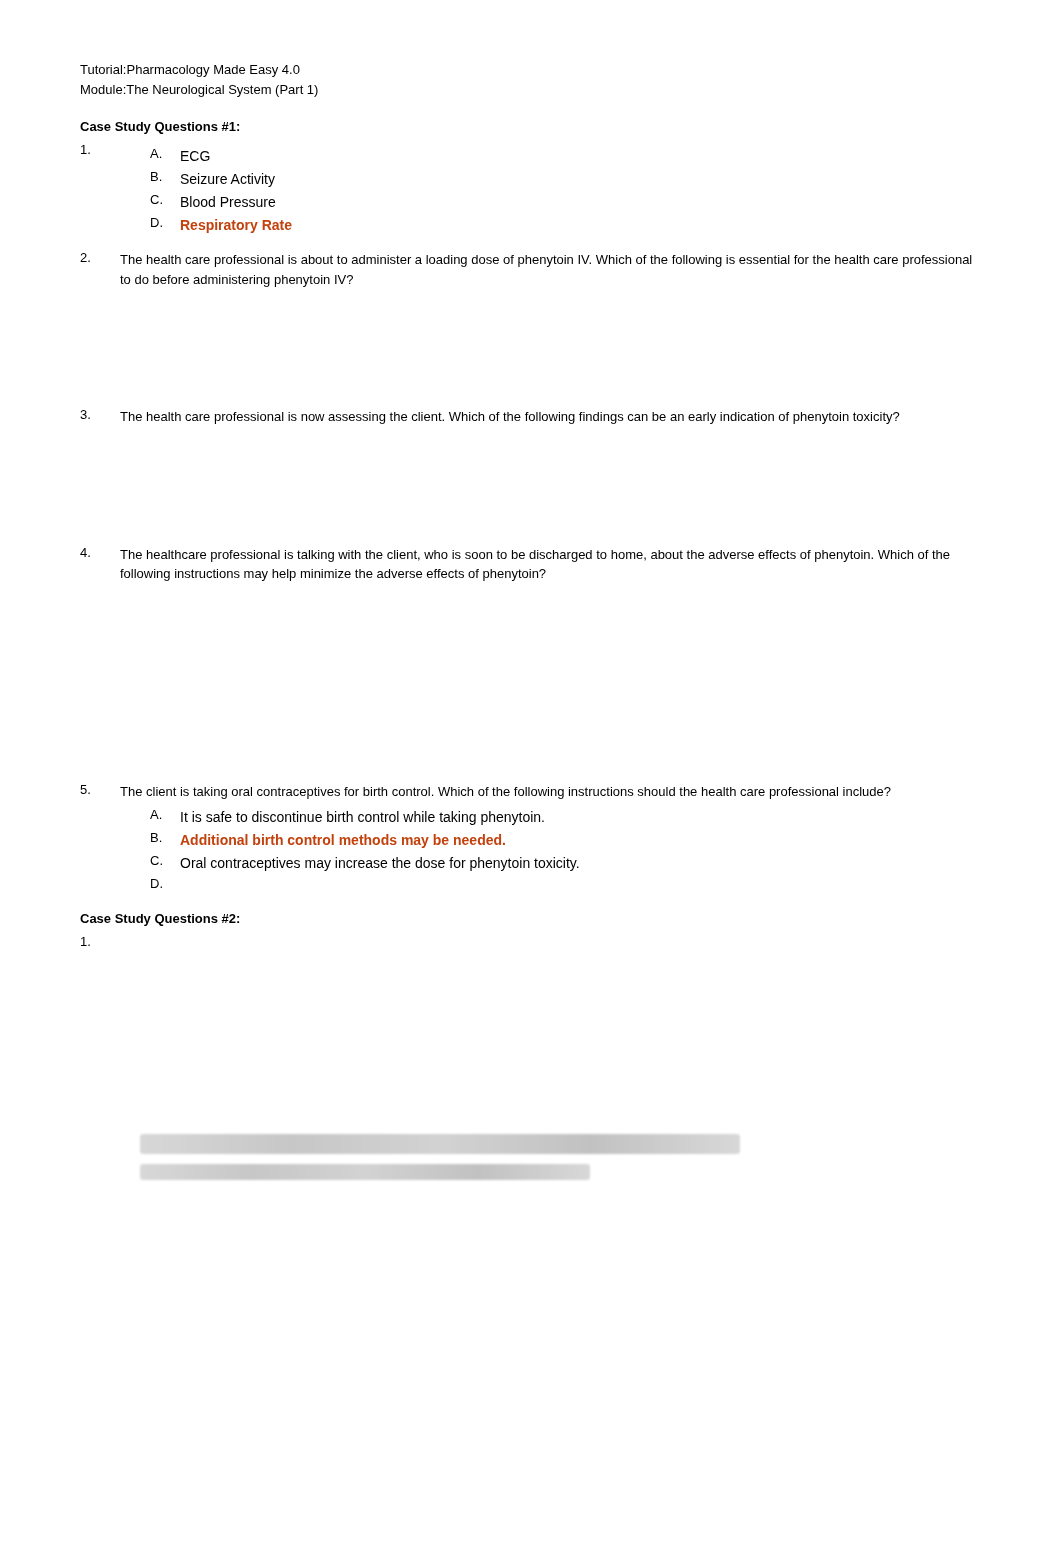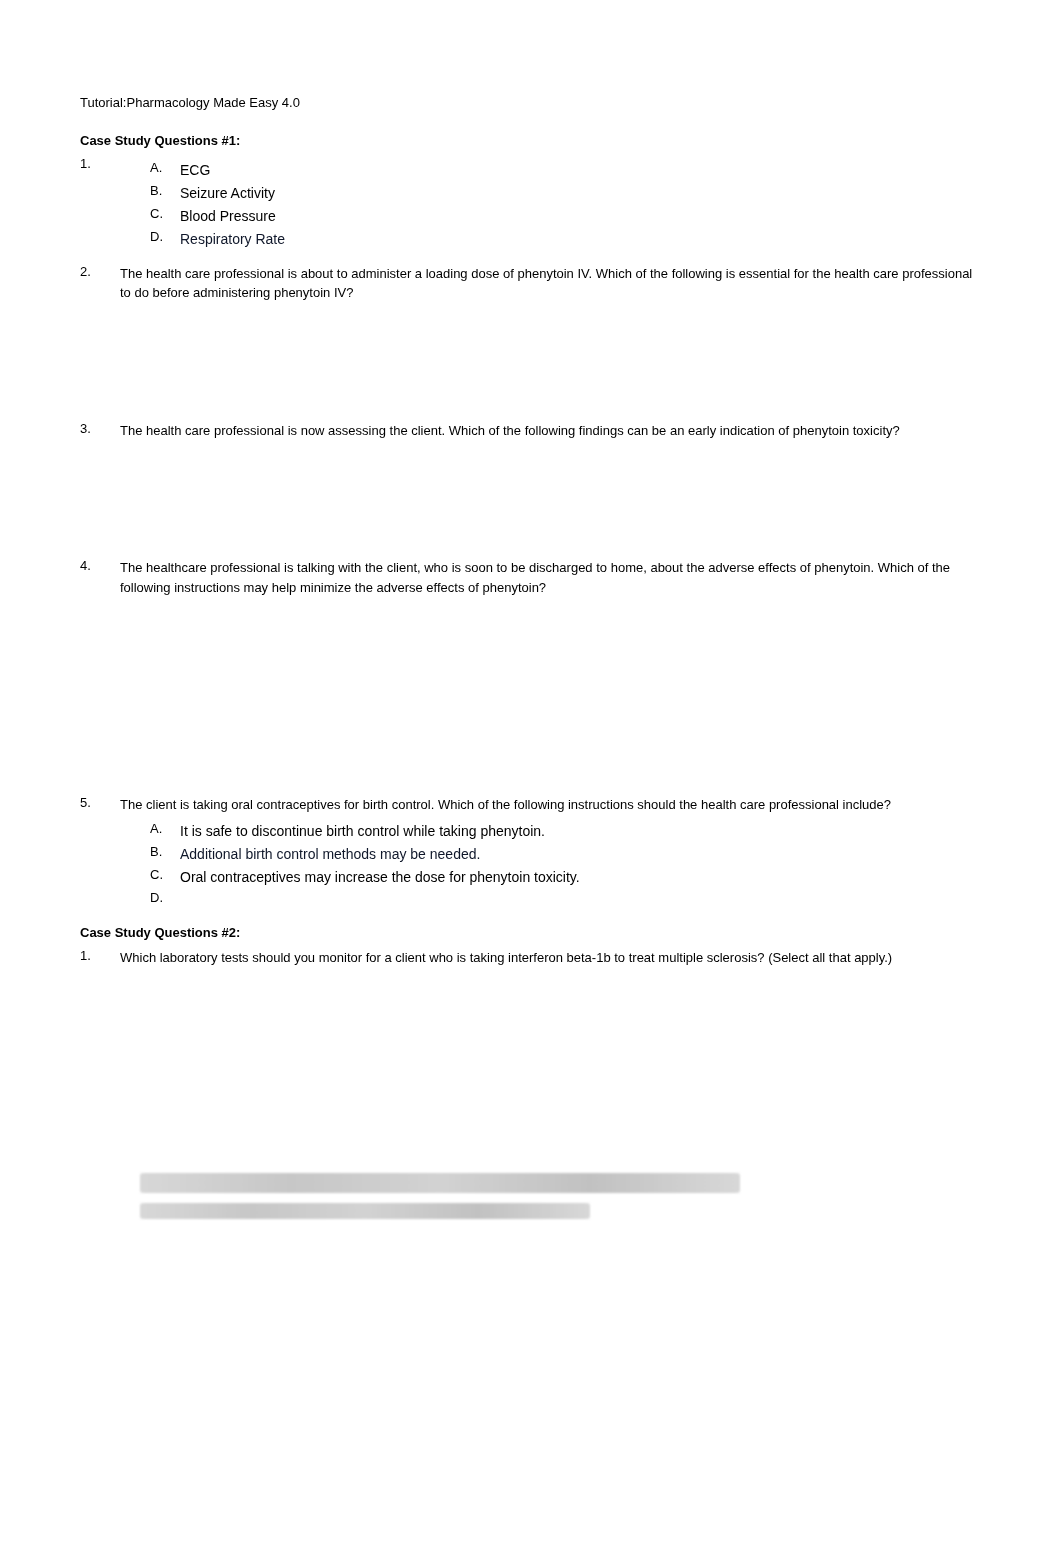--- a/index.html
+++ b/index.html
@@ -16,21 +16,20 @@
       min-height: 1556px;
       padding: 60px 80px 80px 80px;
     }
     .header {
       margin-bottom: 20px;
     }
     .header-line {
       font-size: 13px;
       color: #000;
       line-height: 1.5;
-      margin-top: 33px;
     }
     .section-title {
       font-size: 13px;
       font-weight: bold;
       margin-top: 18px;
       margin-bottom: 8px;
     }
     .questions-list {
       list-style: none;
       padding: 0;
@@ -66,21 +65,22 @@
     }
     .answer-letter {
       min-width: 30px;
       font-size: 13px;
     }
     .answer-text {
       font-size: 14px;
       line-height: 1.5;
     }
     .answer-text.highlighted {
-      color: #0f172a;
+      color: #c2410c;
+      font-weight: bold;
     }
     .spacer {
       height: 80px;
     }
     .spacer-lg {
       height: 100px;
     }
     .blurred-image {
       width: 580px;
       height: 60px;
@@ -89,20 +89,21 @@
       margin-top: 10px;
       filter: blur(1px);
       opacity: 0.7;
     }
   </style>
 </head>
 <body>
 
 <div class="header">
   <div class="header-line">Tutorial:Pharmacology Made Easy 4.0</div>
+  <div class="header-line">Module:The Neurological System (Part 1)</div>
 </div>
 
 <div>
   <div class="section-title">Case Study Questions #1:</div>
 
   <ol class="questions-list">
 
     <li class="question-item">
       <div class="question-number">1.</div>
       <div class="question-content">
@@ -179,21 +180,20 @@
 </div>
 
 <div style="margin-top: 0;">
   <div class="section-title">Case Study Questions #2:</div>
 
   <ol class="questions-list">
 
     <li class="question-item">
       <div class="question-number">1.</div>
       <div class="question-content">
-        <div class="question-text">Which laboratory tests should you monitor for a client who is taking interferon beta-1b to treat multiple sclerosis? (Select all that apply.)</div>
         <div style="height: 180px;"></div>
       </div>
     </li>
   </ol>
 </div>
 
 <div style="margin-top: 20px; padding-left: 60px;">
   <div class="blurred-image" style="height: 20px; width: 600px; margin-bottom: 6px;"></div>
   <div class="blurred-image" style="height: 16px; width: 450px;"></div>
 </div>

